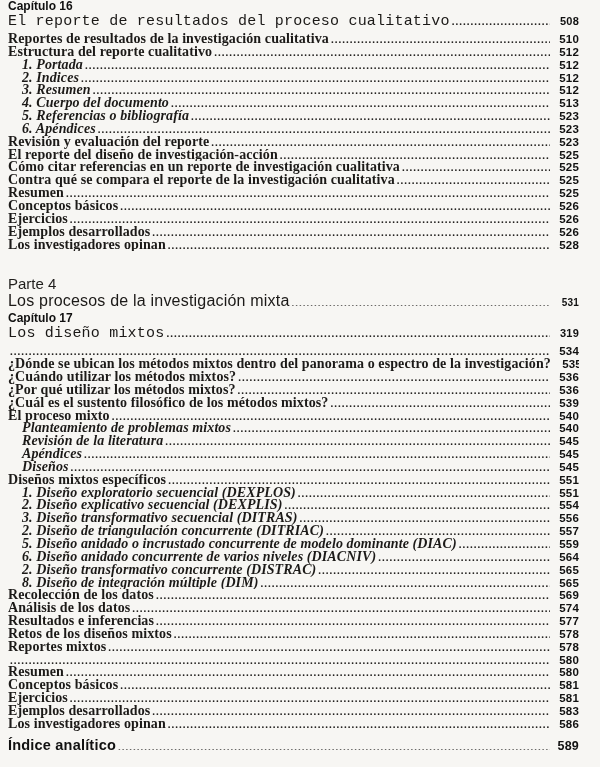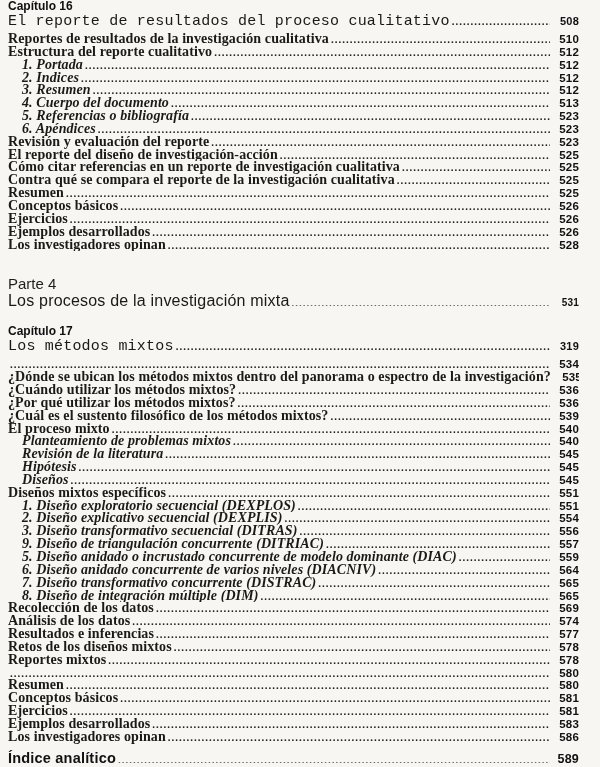--- a/index.html
+++ b/index.html
@@ -84,21 +84,21 @@
   }
   .part-title-row { line-height: 18px; }
   .part-title-row .title {
     font-family: "Liberation Sans", sans-serif;
     font-weight: 400;
     font-size: 16px;
     letter-spacing: 0.2px;
     color: #1b1917;
   }
   .part-title-row .pagenum { font-size: 10px; }
-  .section-chapter-2 { margin-top: 13px; }
+  .section-chapter-2 { }
   
   .entry { line-height: 12.85px; }
   .entry .title {
     font-size: 14px;
     font-weight: 600;
     letter-spacing: 0.1px;
     color: #1c1a18;
   }
   .entry.italic .title {
     font-style: italic;
@@ -217,21 +217,21 @@
       <div class="part-label">Parte 4</div>
       <div class="row part-title-row">
         <span class="title">Los procesos de la investigación mixta</span>
         <span class="leader"></span>
         <span class="pagenum">531</span>
       </div>
     </section>
     <section class="section section-chapter-2">
       <div class="chapter-label">Capítulo 17</div>
       <div class="row chapter-title-row">
-        <span class="title">Los métodos mixtos</span>
+        <span class="title">Los diseño mixtos</span>
         <span class="leader"></span>
         <span class="pagenum">319</span>
       </div>
       <div class="row entry">
         <span class="leader"></span>
         <span class="pagenum">534</span>
       </div>
       <div class="row entry">
         <span class="title">¿Dónde se ubican los métodos mixtos dentro del panorama o espectro de la investigación?</span>
         <span class="leader"></span>
@@ -261,21 +261,21 @@
         <span class="title">Planteamiento de problemas mixtos</span>
         <span class="leader"></span>
         <span class="pagenum">540</span>
       </div>
       <div class="row entry italic">
         <span class="title">Revisión de la literatura</span>
         <span class="leader"></span>
         <span class="pagenum">545</span>
       </div>
       <div class="row entry italic">
-        <span class="title">Hipótesis</span>
+        <span class="title">Apéndices</span>
         <span class="leader"></span>
         <span class="pagenum">545</span>
       </div>
       <div class="row entry italic">
         <span class="title">Diseños</span>
         <span class="leader"></span>
         <span class="pagenum">545</span>
       </div>
       <div class="row entry">
         <span class="title">Diseños mixtos específicos</span>
@@ -291,36 +291,36 @@
         <span class="title">2. Diseño explicativo secuencial (DEXPLIS)</span>
         <span class="leader"></span>
         <span class="pagenum">554</span>
       </div>
       <div class="row entry italic">
         <span class="title">3. Diseño transformativo secuencial (DITRAS)</span>
         <span class="leader"></span>
         <span class="pagenum">556</span>
       </div>
       <div class="row entry italic">
-        <span class="title">9. Diseño de triangulación concurrente (DITRIAC)</span>
+        <span class="title">2. Diseño de triangulación concurrente (DITRIAC)</span>
         <span class="leader"></span>
         <span class="pagenum">557</span>
       </div>
       <div class="row entry italic">
         <span class="title">5. Diseño anidado o incrustado concurrente de modelo dominante (DIAC)</span>
         <span class="leader"></span>
         <span class="pagenum">559</span>
       </div>
       <div class="row entry italic">
         <span class="title">6. Diseño anidado concurrente de varios niveles (DIACNIV)</span>
         <span class="leader"></span>
         <span class="pagenum">564</span>
       </div>
       <div class="row entry italic">
-        <span class="title">7. Diseño transformativo concurrente (DISTRAC)</span>
+        <span class="title">2. Diseño transformativo concurrente (DISTRAC)</span>
         <span class="leader"></span>
         <span class="pagenum">565</span>
       </div>
       <div class="row entry italic">
         <span class="title">8. Diseño de integración múltiple (DIM)</span>
         <span class="leader"></span>
         <span class="pagenum">565</span>
       </div>
       <div class="row entry">
         <span class="title">Recolección de los datos</span>

